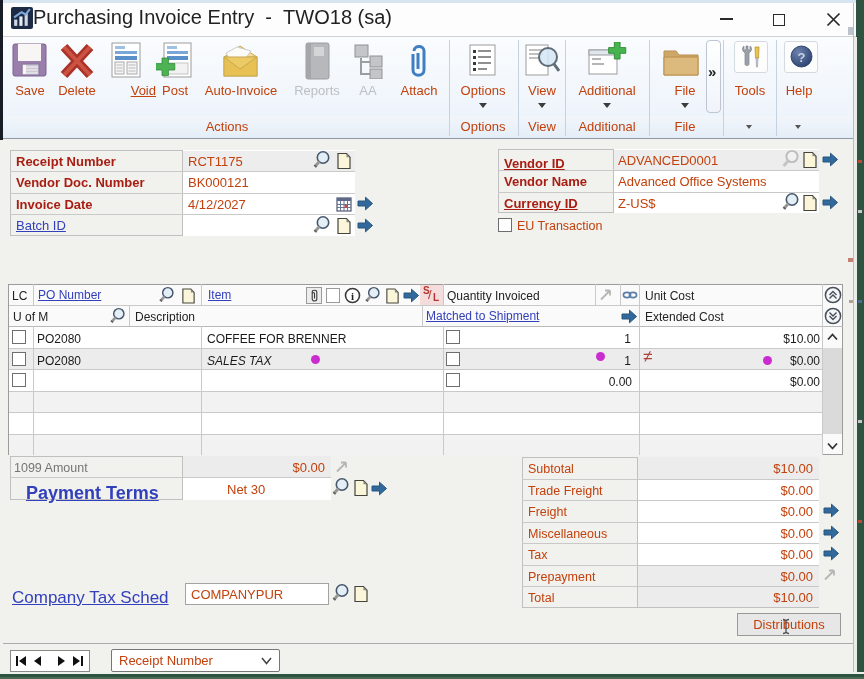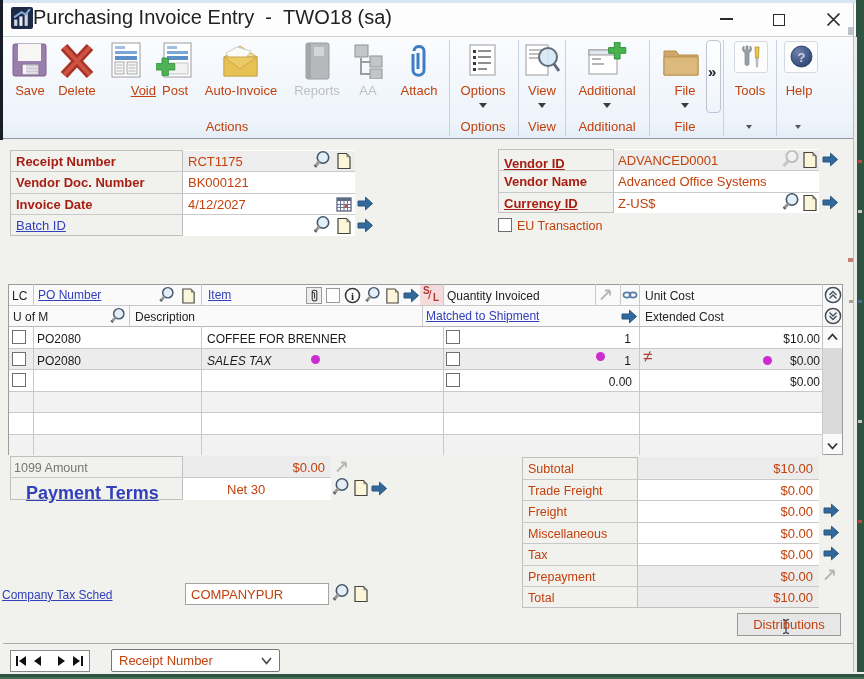--- a/index.html
+++ b/index.html
@@ -472,21 +472,21 @@
 <svg class="abs" style="left:823px;top:525px" width="17" height="15">
     <use href="#bluearrow"></use>
   </svg>
 <svg class="abs" style="left:823px;top:546px" width="17" height="15">
     <use href="#bluearrow"></use>
   </svg>
 <svg class="abs" style="left:822px;top:567px" width="16" height="16">
     <use href="#expgray"></use>
   </svg>
 
-<div class="abs link" style="left:2px;top:588px;font-size:12px;">Company Tax Sched</div>
+<div class="abs link" style="left:12px;top:588px;font-size:17px;">Company Tax Sched</div>
 <div class="box" style="left:185px;top:583px;width:144px;height:22px;"></div>
 <div class="abs txt" style="left:191px;top:587px;">COMPANYPUR</div>
 <svg class="abs" style="left:330px;top:583px" width="20" height="20" viewBox="0 0 20 20">
     <use href="#mag"></use>
   </svg>
 <svg class="abs" style="left:353px;top:585px" width="16" height="18" viewBox="0 0 16 17">
     <use href="#paper"></use>
   </svg>
 
 <div class="abs" style="left:737px;top:613px;width:104px;height:23px;background:#e7e7e7;border:1px solid #999999;box-sizing:border-box;"></div>

